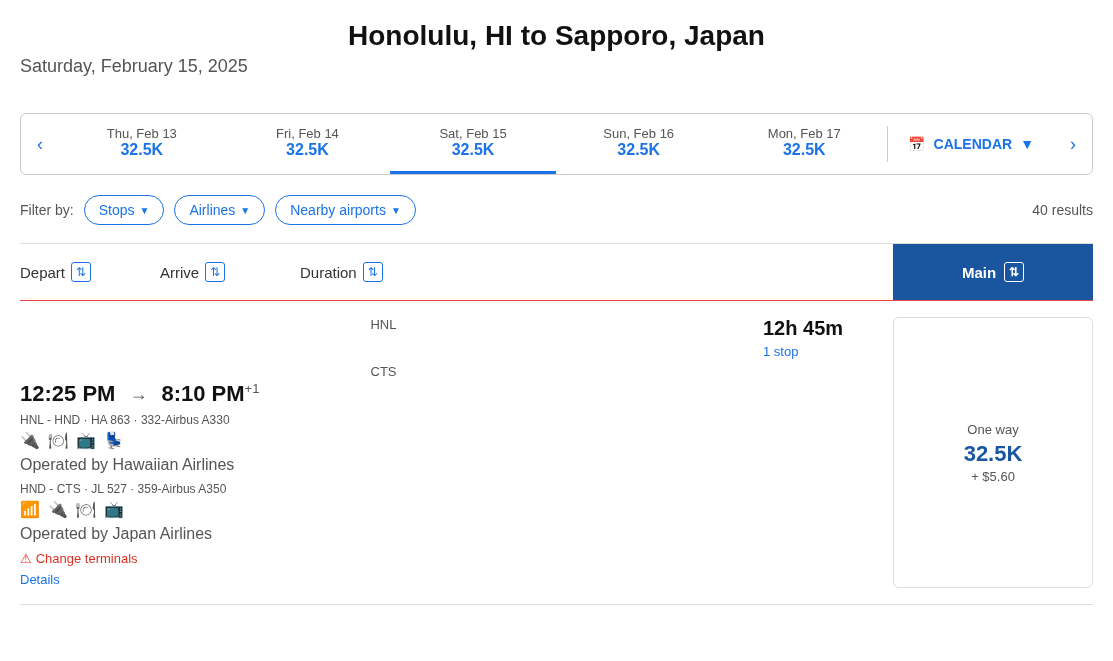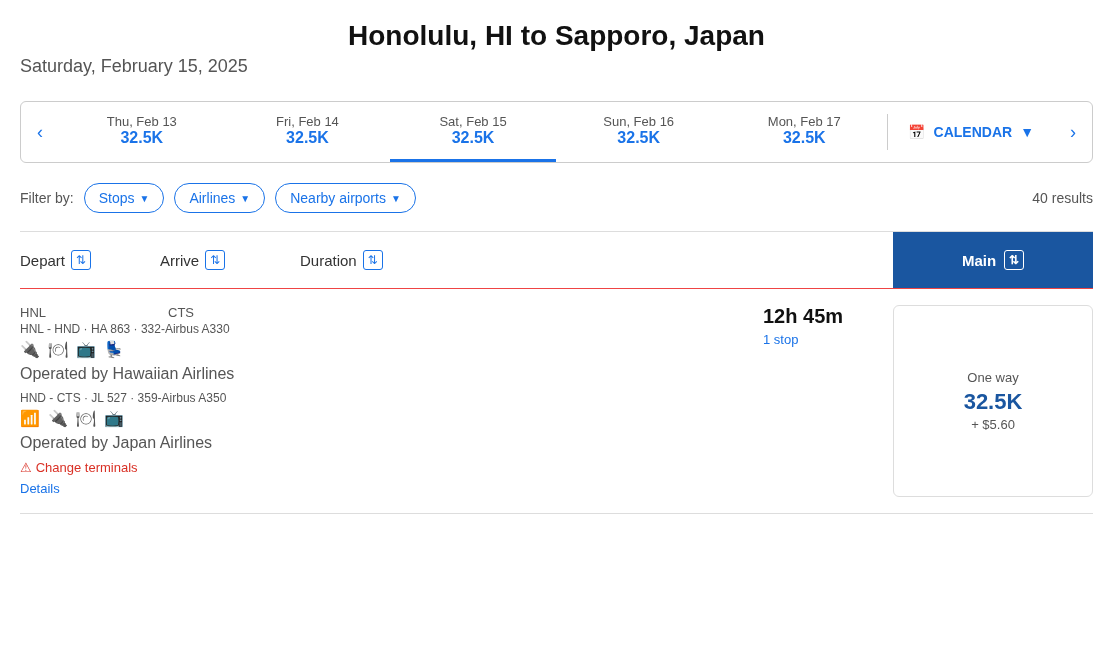--- a/index.html
+++ b/index.html
@@ -19,21 +19,21 @@
     .page-title {
       font-size: 28px;
       font-weight: 700;
       color: #111;
       margin-bottom: 4px;
       text-align: center;
     }
     .page-subtitle {
       font-size: 18px;
       color: #555;
-      margin-bottom: 24px;
+      margin-bottom: 36px;
     }
 
     
     .date-bar {
       border: 1px solid #ccc;
       border-radius: 6px;
       display: flex;
       align-items: center;
       margin-bottom: 20px;
       overflow: hidden;
@@ -183,20 +183,21 @@
     }
     .flight-info {
       flex: 1;
       padding-right: 16px;
     }
     .flight-airports-row {
       display: flex;
       align-items: center;
       gap: 16px;
       margin-bottom: 2px;
+      flex-direction: column;
     }
     .airport-code {
       font-size: 13px;
       color: #555;
     }
     .flight-time-row {
       display: flex;
       align-items: center;
       gap: 14px;
       margin-bottom: 6px;
@@ -375,20 +376,27 @@
     </button>
   </div>
 
   <div class="flight-result">
     <div class="flight-info">
       <div class="flight-airports-row">
         <span class="airport-code">HNL</span>
         <span style="margin-right:90px"></span>
         <span class="airport-code">CTS</span>
       </div>
+      <div class="flight-time-row">
+        <span class="depart-time">12:25 PM</span>
+        <span class="arrow-icon">→</span>
+        <span class="arrive-time">
+          <span>8:10 PM</span><sup class="day-offset">+1</sup>
+        </span>
+      </div>
       <div class="flight-route-info">HNL - HND · HA 863 · 332-Airbus A330</div>
       <div class="flight-amenities">
         <span>🔌</span>
         <span>🍽</span>
         <span>📺</span>
         <span>💺</span>
       </div>
       <div class="operated-by">Operated by Hawaiian Airlines</div>
       <div class="flight-route-info">HND - CTS · JL 527 · 359-Airbus A350</div>
       <div class="flight-amenities">

